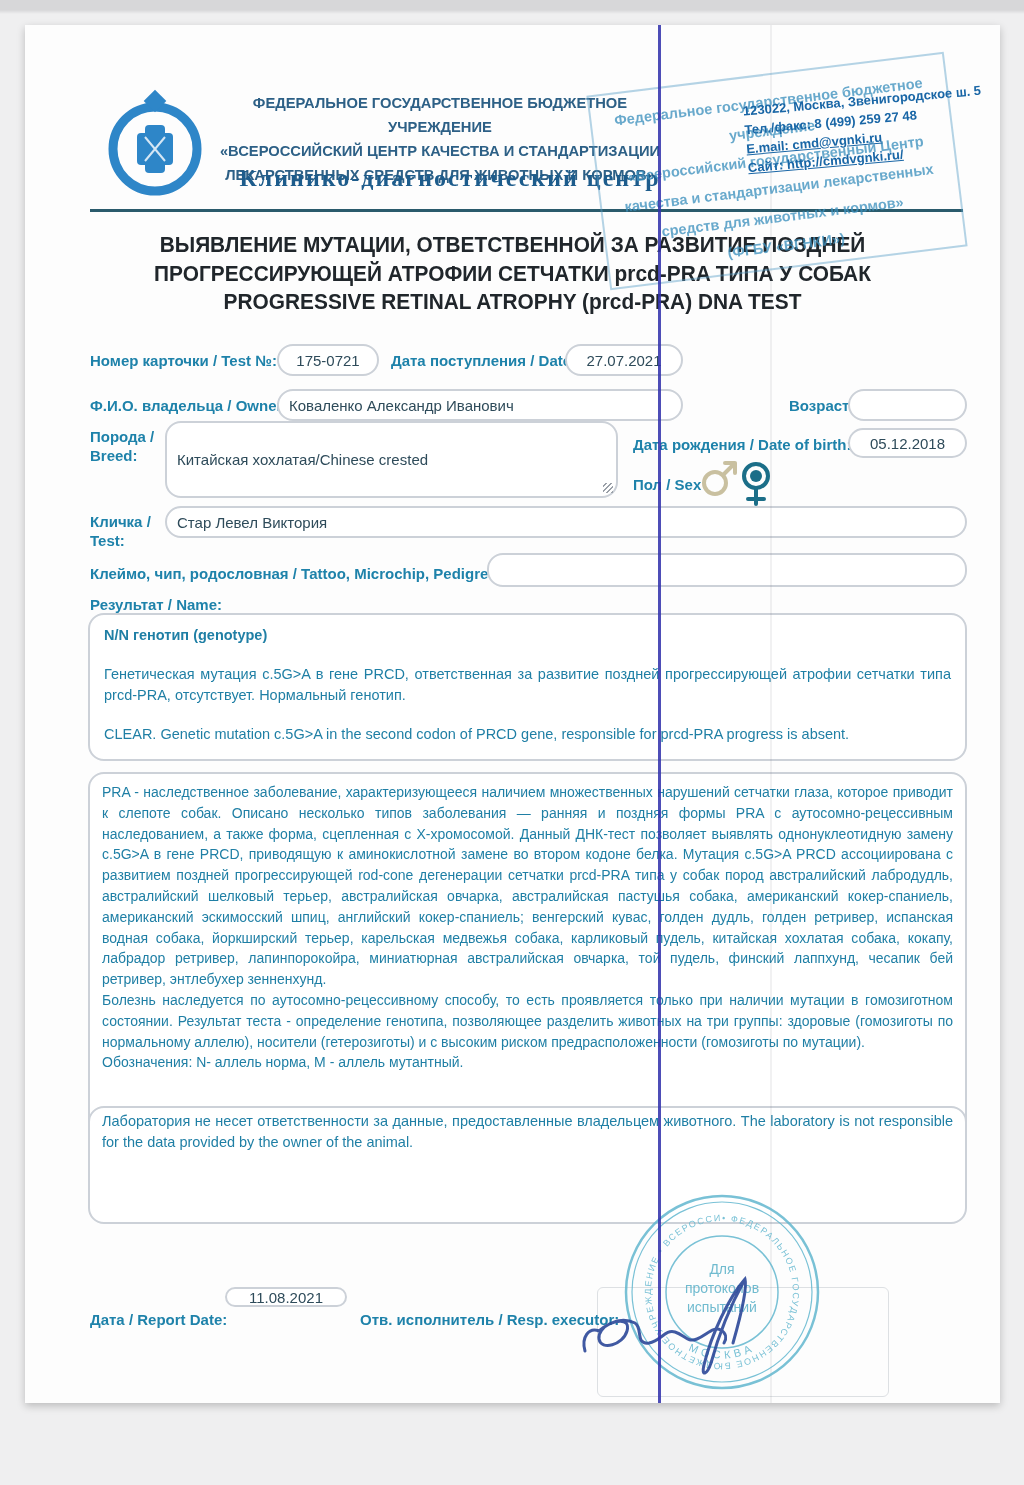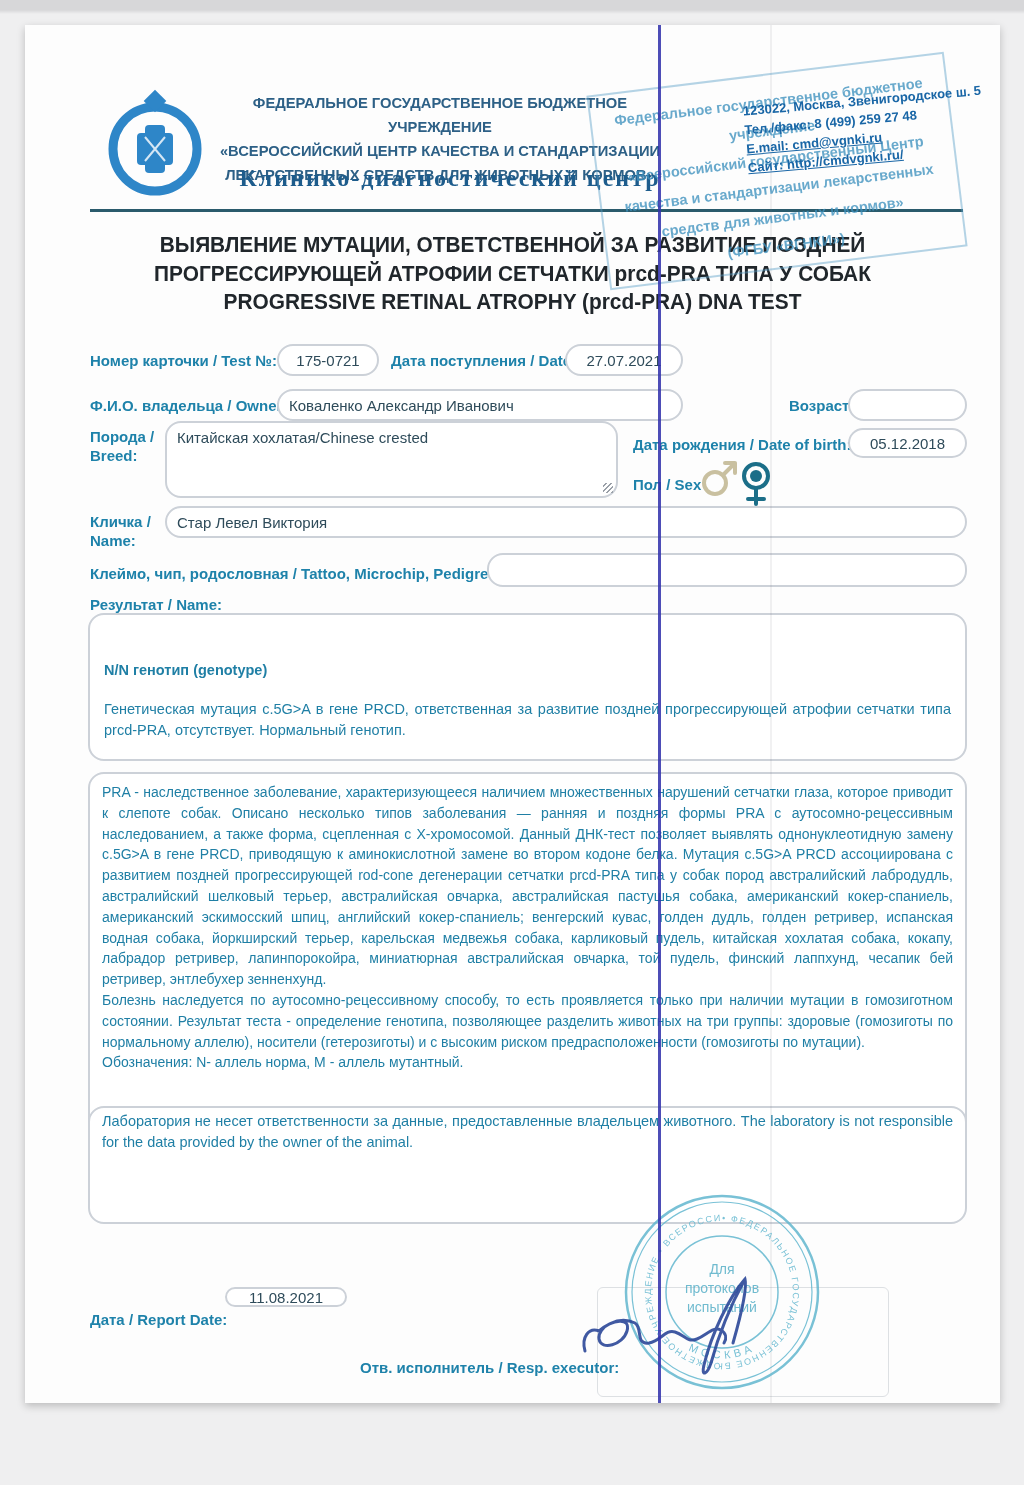--- a/index.html
+++ b/index.html
@@ -100,21 +100,21 @@
 
   <div class="abs lbl" style="left:65px;top:372px;">Ф.И.О. владельца / Owner:</div>
   <div class="abs box pad" style="left:252px;top:364px;width:406px;height:32px;">Коваленко Александр Иванович</div>
   <div class="abs lbl" style="left:764px;top:372px;">Возраст</div>
   <div class="abs box pad" style="left:823px;top:364px;width:119px;height:32px;"></div>
 
   <div class="abs lbl" style="left:65px;top:402px;line-height:19px;">
     <div>Порода /</div>
     <div>Breed:</div>
   </div>
-  <div class="abs box" style="left:140px;top:396px;width:453px;height:77px;align-items:flex-start;padding:6px 10px;">
+  <div class="abs box" style="left:140px;top:396px;width:453px;height:77px;align-items:center;padding:6px 10px;">
     <span>Китайская хохлатая/Chinese crested</span>
     <span class="resize-handle"></span>
   </div>
   <div class="abs lbl" style="left:608px;top:411px;">Дата рождения / Date of birth:</div>
   <div class="abs box center" style="left:823px;top:403px;width:119px;height:30px;">05.12.2018</div>
   <div class="abs lbl" style="left:608px;top:451px;text-align:center;">Пол / Sex</div>
   <div class="abs" style="left:674px;top:434px;width:42px;height:40px;">
     <svg width="42" height="40" viewBox="0 0 42 40">
       <circle cx="16" cy="24" r="11" fill="none" stroke="#c9c0a0" stroke-width="4"></circle>
       <path d="M24 16 L36 4 M36 4 h-10 M36 4 v10" stroke="#c9c0a0" stroke-width="4" fill="none" stroke-linecap="round"></path>
@@ -123,31 +123,32 @@
   <div class="abs" style="left:714px;top:436px;width:34px;height:48px;">
     <svg width="34" height="48" viewBox="0 0 34 48">
       <circle cx="17" cy="15" r="12" fill="none" stroke="#1b6e88" stroke-width="4"></circle>
       <circle cx="17" cy="15" r="6" fill="#1b6e88"></circle>
       <path d="M17 27 v16 M9 38 h16" stroke="#1b6e88" stroke-width="4" stroke-linecap="round"></path>
     </svg>
   </div>
 
   <div class="abs lbl" style="left:65px;top:487px;line-height:19px;">
     <div>Кличка /</div>
-    <div>Name:</div>
+    <div>Test:</div>
   </div>
   <div class="abs box pad" style="left:140px;top:481px;width:802px;height:32px;">Стар Левел Виктория</div>
 
   <div class="abs lbl" style="left:65px;top:540px;">Клеймо, чип, родословная / Tattoo, Microchip, Pedigree:</div>
   <div class="abs box pad" style="left:462px;top:528px;width:480px;height:34px;"></div>
 
   <div class="abs lbl" style="left:65px;top:571px;">Результат / Name:</div>
   <div class="abs box" style="left:63px;top:588px;width:879px;height:148px;display:block;padding:10px 14px;">
-    <div class="bigtext" style="font-weight:700;text-align:left;margin-top:35px;">N/N генотип (genotype)</div>
+    <div class="bigtext" style="font-weight:700;text-align:left;">N/N генотип (genotype)</div>
     <div class="bigtext" style="margin-top:18px;">Генетическая мутация c.5G&gt;A в гене PRCD, ответственная за развитие поздней прогрессирующей атрофии сетчатки типа prcd-PRA, отсутствует. Нормальный генотип.</div>
+    <div class="bigtext" style="margin-top:18px;text-align:left;">CLEAR. Genetic mutation c.5G&gt;A in the second codon of PRCD gene, responsible for prcd-PRA progress is absent.</div>
   </div>
 
   <div class="abs box" style="left:63px;top:747px;width:879px;height:372px;display:block;padding:8px 12px;overflow:hidden;">
     <div class="bigtext" style="font-size:14px;line-height:20.8px;">PRA - наследственное заболевание, характеризующееся наличием множественных нарушений сетчатки глаза, которое приводит к слепоте собак. Описано несколько типов заболевания — ранняя и поздняя формы PRA с аутосомно-рецессивным наследованием, а также форма, сцепленная с X-хромосомой. Данный ДНК-тест позволяет выявлять однонуклеотидную замену c.5G&gt;A в гене PRCD, приводящую к аминокислотной замене во втором кодоне белка. Мутация c.5G&gt;A PRCD ассоциирована с развитием поздней прогрессирующей rod-cone дегенерации сетчатки prcd-PRA типа у собак пород австралийский лабродудль, австралийский шелковый терьер, австралийская овчарка, австралийская пастушья собака, американский кокер-спаниель, американский эскимосский шпиц, английский кокер-спаниель; венгерский кувас, голден дудль, голден ретривер, испанская водная собака, йоркширский терьер, карельская медвежья собака, карликовый пудель, китайская хохлатая собака, кокапу, лабрадор ретривер, лапинпорокойра, миниатюрная австралийская овчарка, той пудель, финский лаппхунд, чесапик бей ретривер, энтлебухер зенненхунд.</div>
     <div class="bigtext" style="font-size:14px;line-height:20.8px;">Болезнь наследуется по аутосомно-рецессивному способу, то есть проявляется только при наличии мутации в гомозиготном состоянии. Результат теста - определение генотипа, позволяющее разделить животных на три группы: здоровые (гомозиготы по нормальному аллелю), носители (гетерозиготы) и с высоким риском предрасположенности (гомозиготы по мутации).</div>
     <div class="bigtext" style="font-size:14px;line-height:20.8px;text-align:left;">Обозначения: N- аллель норма, M - аллель мутантный.</div>
   </div>
 
   <div class="abs lbl" style="left:65px;top:1128px;">Примечания</div>
   <div class="abs exec-box"></div>
@@ -180,15 +181,15 @@
     <svg width="230" height="120" viewBox="0 0 230 120">
       <g fill="none" stroke="#2c4899" stroke-width="3" stroke-linecap="round" opacity="0.9">
         <path d="M12,80 C8,66 16,56 26,60 C40,48 58,46 54,60 C50,74 28,80 26,68 C24,56 46,44 62,52 C70,57 62,74 76,72 C88,70 92,58 102,61 C112,64 114,72 124,68 C134,64 140,55 148,59 C153,62 154,67 151,72"></path>
         <path d="M172,8 C160,30 146,62 138,92 C134,104 128,106 131,94 C138,64 156,26 172,8 C174,16 168,44 160,72"></path>
       </g>
     </svg>
   </div>
 
   <div class="abs lbl" style="left:65px;top:1286px;">Дата / Report Date:</div>
   <div class="abs box center" style="left:200px;top:1262px;width:122px;height:20px;">11.08.2021</div>
-  <div class="abs lbl" style="left:335px;top:1334px;">Отв. исполнитель / Resp. executor:</div>
+  <div class="abs lbl" style="left:335px;top:1286px;">Отв. исполнитель / Resp. executor:</div>
 
 </div>
 
 </body></html>

